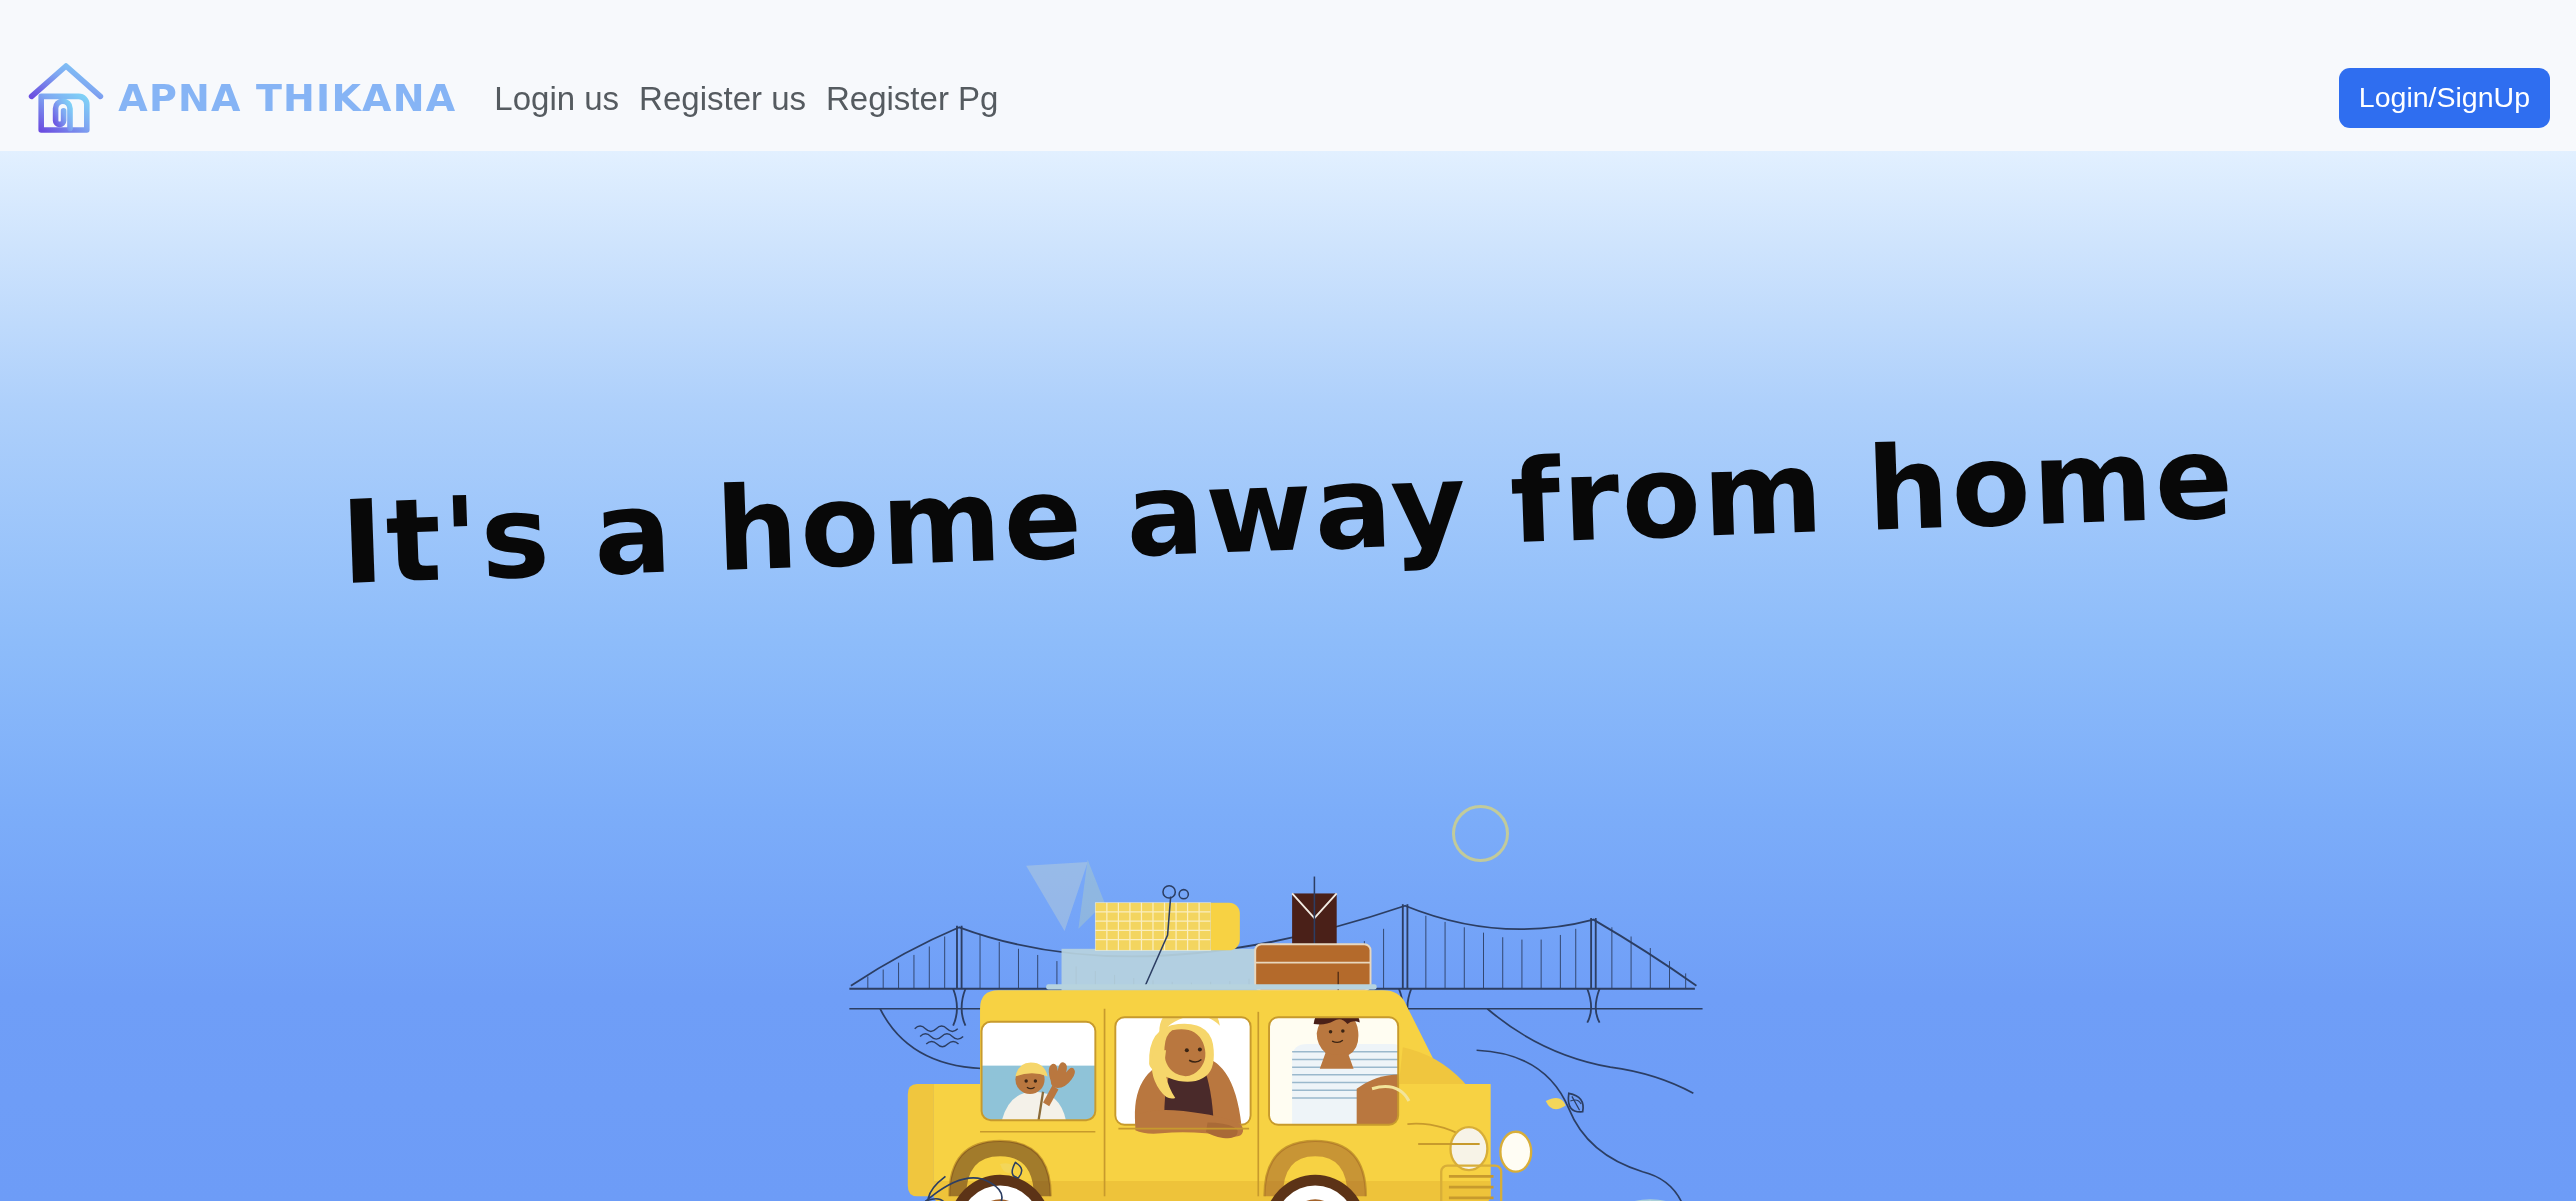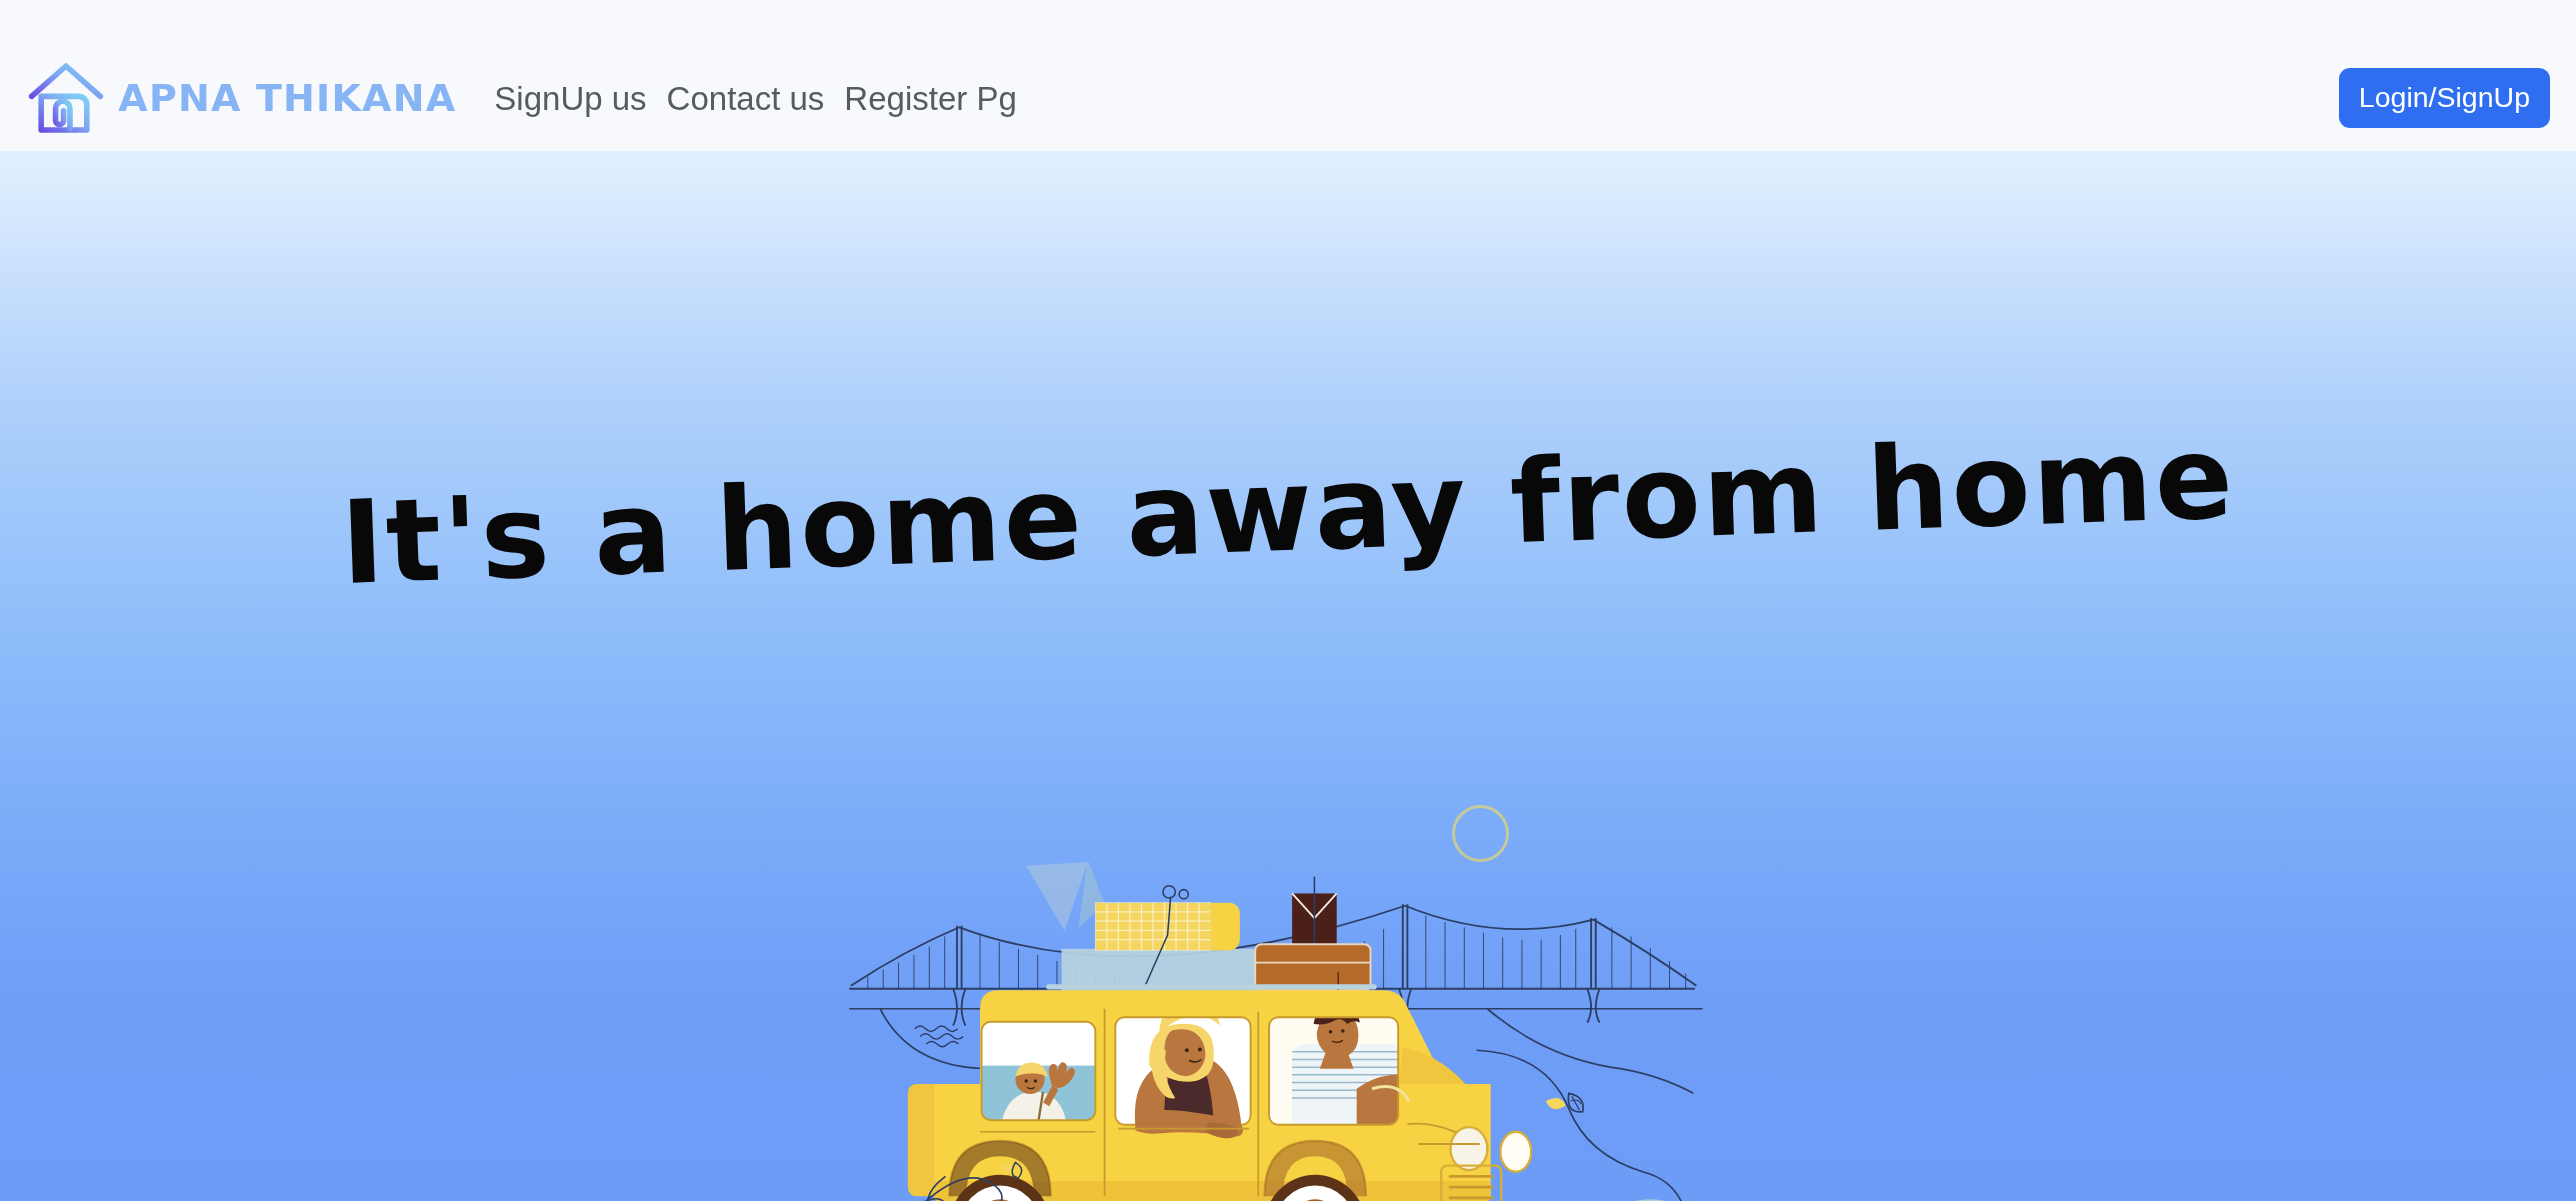--- a/index.html
+++ b/index.html
@@ -167,22 +167,22 @@
 
         <path d="M19 48 L19 90 L76 90 L76 58 a10 10 0 0 0 -10 -10 L19 48 Z" fill="none" stroke="url(#logoGrad)" stroke-width="7" stroke-linecap="round" stroke-linejoin="round"></path>
 
         <path d="M55 88 L55 63 a9 9 0 0 0 -18 0 L37 78 a5 5 0 0 0 10 0 L47 66" fill="none" stroke="url(#logoGrad)" stroke-width="7" stroke-linecap="round" stroke-linejoin="round"></path>
       </svg>
     </span>
     <span class="brand-name">APNA THIKANA</span>
   </div>
 
   <nav class="nav-links">
-    <a class="nav-link" href="#">SignUp us</a>
-    <a class="nav-link" href="#">Contact us</a>
+    <a class="nav-link" href="#">Login us</a>
+    <a class="nav-link" href="#">Register us</a>
     <a class="nav-link" href="#">Register Pg</a>
   </nav>
 
   <div class="nav-spacer"></div>
 
   <button class="login-btn">Login/SignUp</button>
 </header>
 
 <section class="hero">
 

